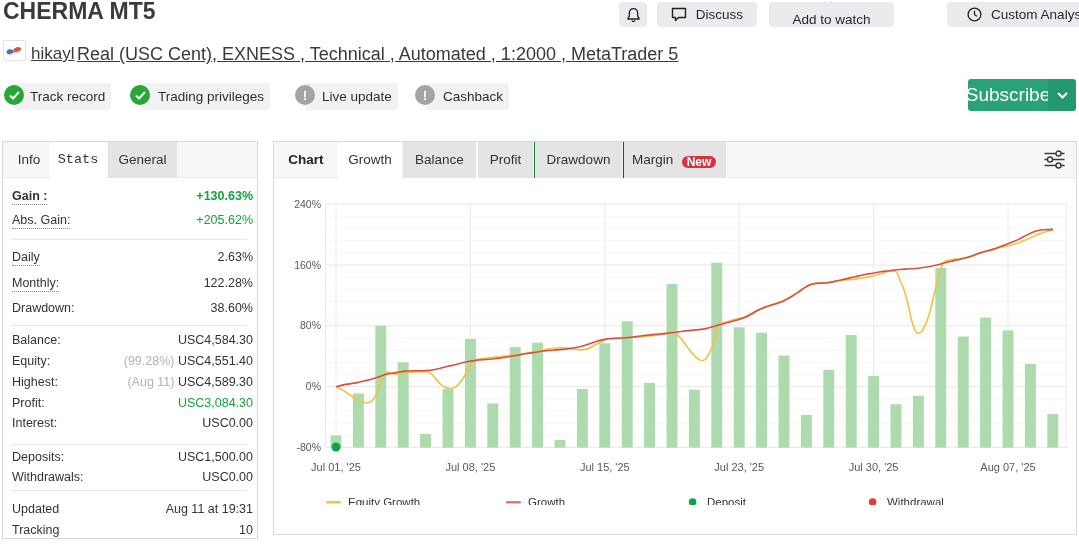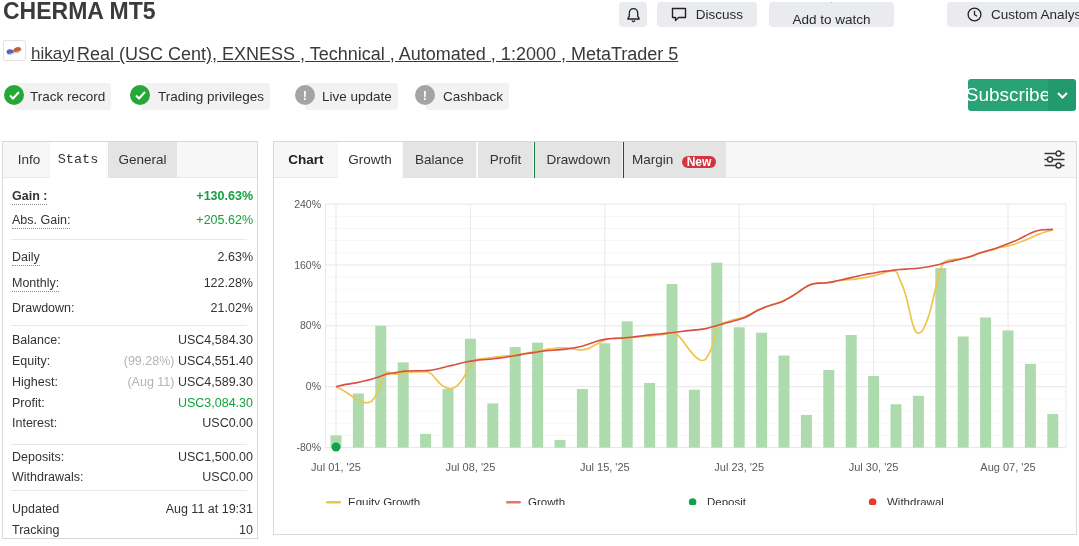--- a/index.html
+++ b/index.html
@@ -94,21 +94,21 @@
 <div class="abs" style="left:3px;top:142px;width:254px;height:36px;background:#f7f7f7;border-bottom:1px solid #e8e8e8;"></div>
 <div class="tab abs" style="left:8px;top:142px;width:42px;">Info</div>
 <div class="tab abs" style="left:50px;top:142px;width:56px;background:#fff;height:37px;font-family:Liberation Mono, monospace;">Stats</div>
 <div class="tab abs" style="left:107px;top:142px;width:70px;background:#e4e4e4;border-left:1px solid #fff;">General</div>
 
 <div class="row" style="top:188px;"><span class="dot" style="font-weight:bold;">Gain :</span><span class="v grn" style="font-weight:bold;">+130.63%</span></div>
 <div class="row" style="top:212px;"><span class="dot">Abs. Gain:</span><span class="v grn">+205.62%</span></div>
 <div class="sep" style="top:239px;"></div>
 <div class="row" style="top:249px;"><span class="dot">Daily</span><span class="v">2.63%</span></div>
 <div class="row" style="top:275px;"><span class="dot">Monthly:</span><span class="v">122.28%</span></div>
-<div class="row" style="top:300px;"><span>Drawdown:</span><span class="v">21.02%</span></div>
+<div class="row" style="top:300px;"><span>Drawdown:</span><span class="v">38.60%</span></div>
 <div class="sep" style="top:325px;"></div>
 <div class="row" style="top:332px;"><span>Balance:</span><span class="v">USC4,584.30</span></div>
 <div class="row" style="top:353px;"><span>Equity:</span><span class="v"><span class="gry">(99.28%)</span> USC4,551.40</span></div>
 <div class="row" style="top:374px;"><span>Highest:</span><span class="v"><span class="gry">(Aug 11)</span> USC4,589.30</span></div>
 <div class="row" style="top:395px;"><span>Profit:</span><span class="v grn">USC3,084.30</span></div>
 <div class="row" style="top:415px;"><span>Interest:</span><span class="v">USC0.00</span></div>
 <div class="sep" style="top:444px;"></div>
 <div class="row" style="top:449px;"><span>Deposits:</span><span class="v">USC1,500.00</span></div>
 <div class="row" style="top:469px;"><span>Withdrawals:</span><span class="v">USC0.00</span></div>
 <div class="sep" style="top:490px;"></div>

